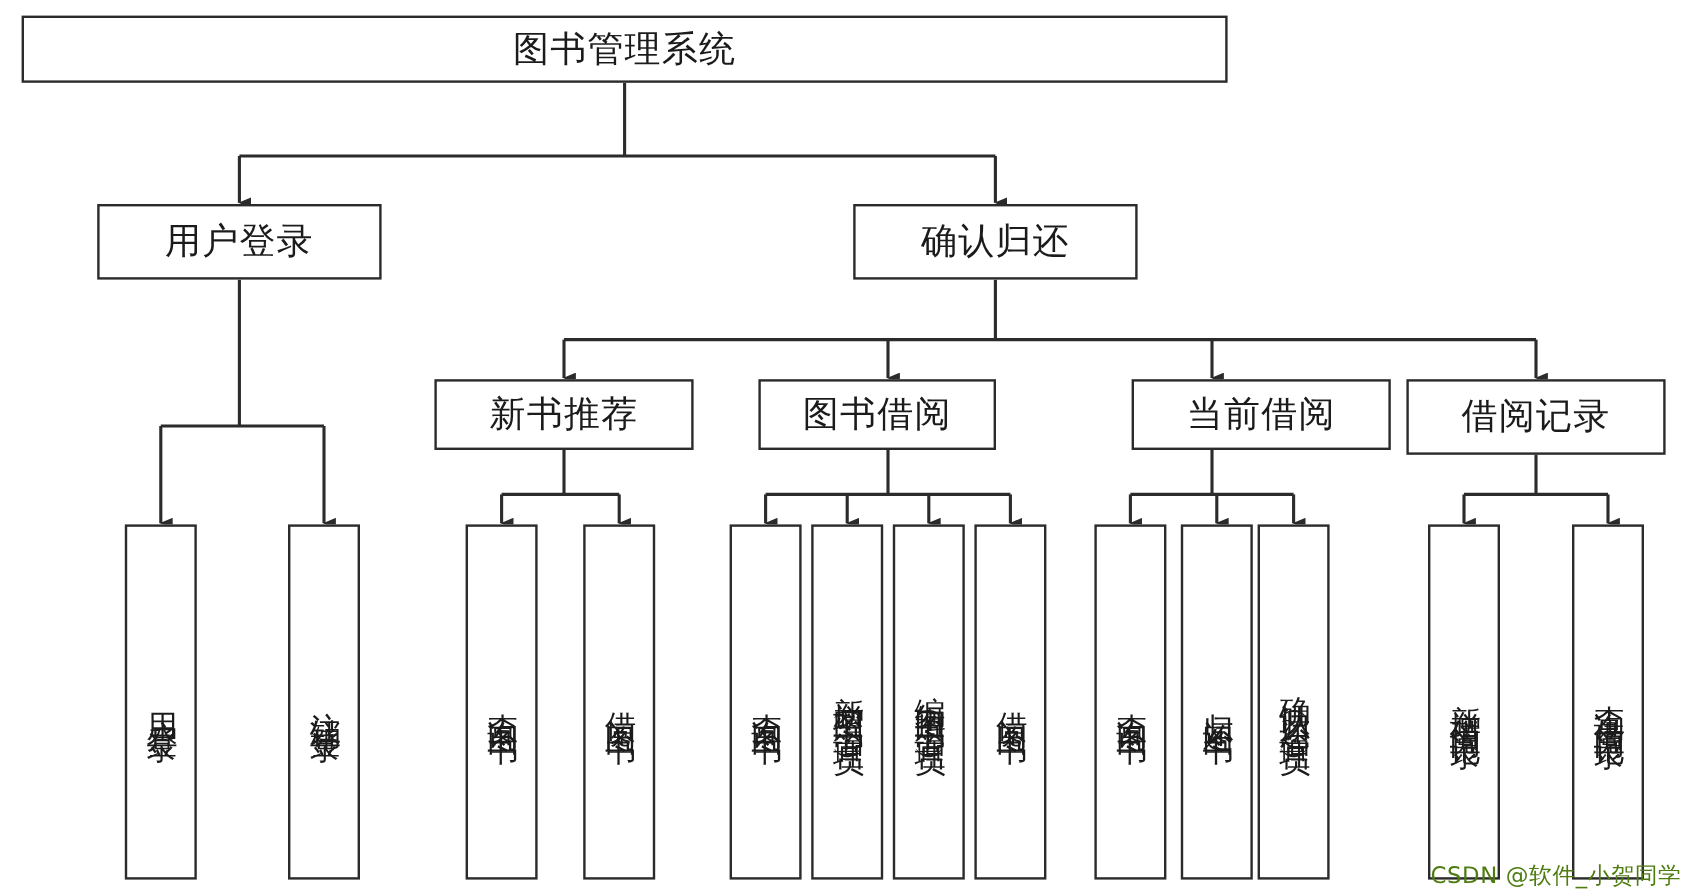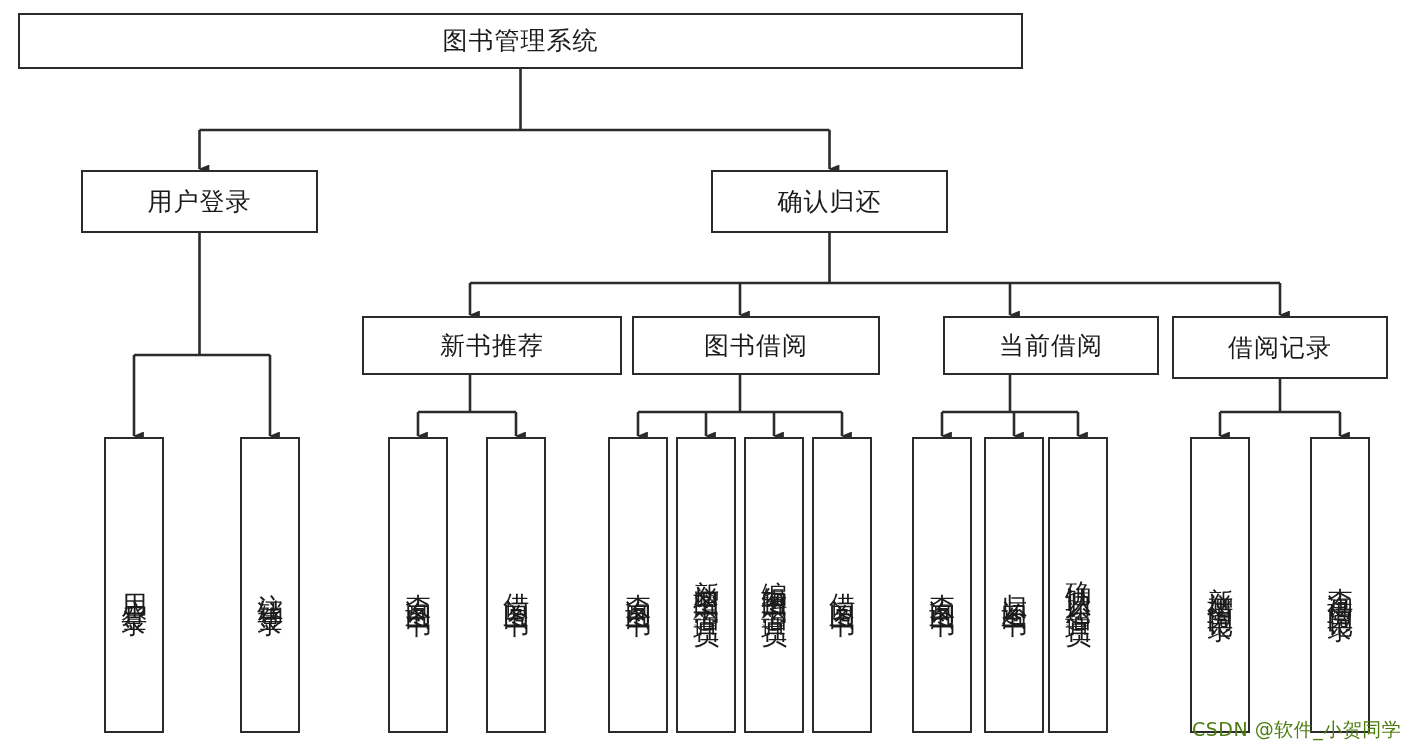--- a/index.html
+++ b/index.html
@@ -27,21 +27,21 @@
   .node {
     position: absolute;
     box-sizing: border-box;
     border: 2.5px solid #2b2b2b;
     background: #ffffff;
     display: flex;
     align-items: center;
     justify-content: center;
   }
   .node-h .node-label {
-    font-size: 25px;
+    font-size: 30px;
     line-height: 1.1;
     color: #1b1b1b;
     letter-spacing: 1px;
     white-space: nowrap;
   }
   .node-v {
     align-items: flex-start;
     justify-content: center;
     padding-top: 0;
   }
@@ -123,24 +123,24 @@
     <span class="node-label">图书管理系统</span>
   </div>
 
   <div class="node node-h" style="left: 81px; top: 170px; width: 237px; height: 63px;">
     <span class="node-label">用户登录</span>
   </div>
   <div class="node node-h" style="left: 711px; top: 170px; width: 237px; height: 63px;">
     <span class="node-label">确认归还</span>
   </div>
 
-  <div class="node node-h" style="left: 362px; top: 316px; width: 260px; height: 59px;">
+  <div class="node node-h" style="left: 362px; top: 316px; width: 216px; height: 59px;">
     <span class="node-label">新书推荐</span>
   </div>
-  <div class="node node-h" style="left: 632px; top: 316px; width: 248px; height: 59px;">
+  <div class="node node-h" style="left: 632px; top: 316px; width: 198px; height: 59px;">
     <span class="node-label">图书借阅</span>
   </div>
   <div class="node node-h" style="left: 943px; top: 316px; width: 216px; height: 59px; text-align: right;">
     <span class="node-label">当前借阅</span>
   </div>
   <div class="node node-h" style="left: 1172px; top: 316px; width: 216px; height: 63px;">
     <span class="node-label">借阅记录</span>
   </div>
 
   <div class="node node-v" style="left: 104px; top: 437px; width: 60px; height: 296px;">

